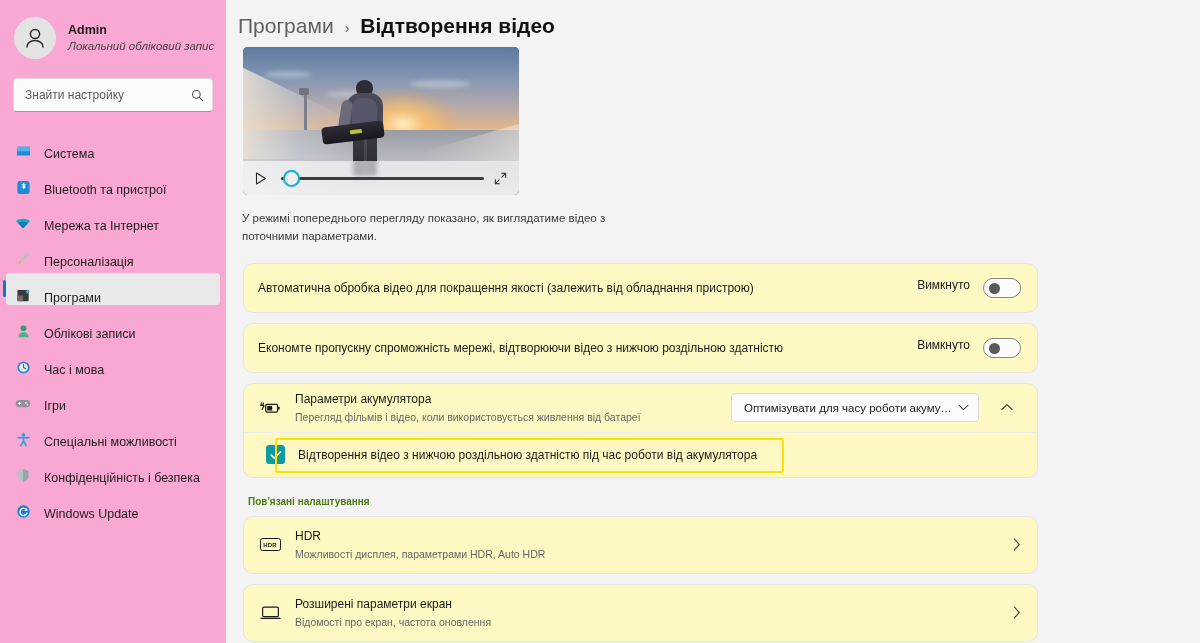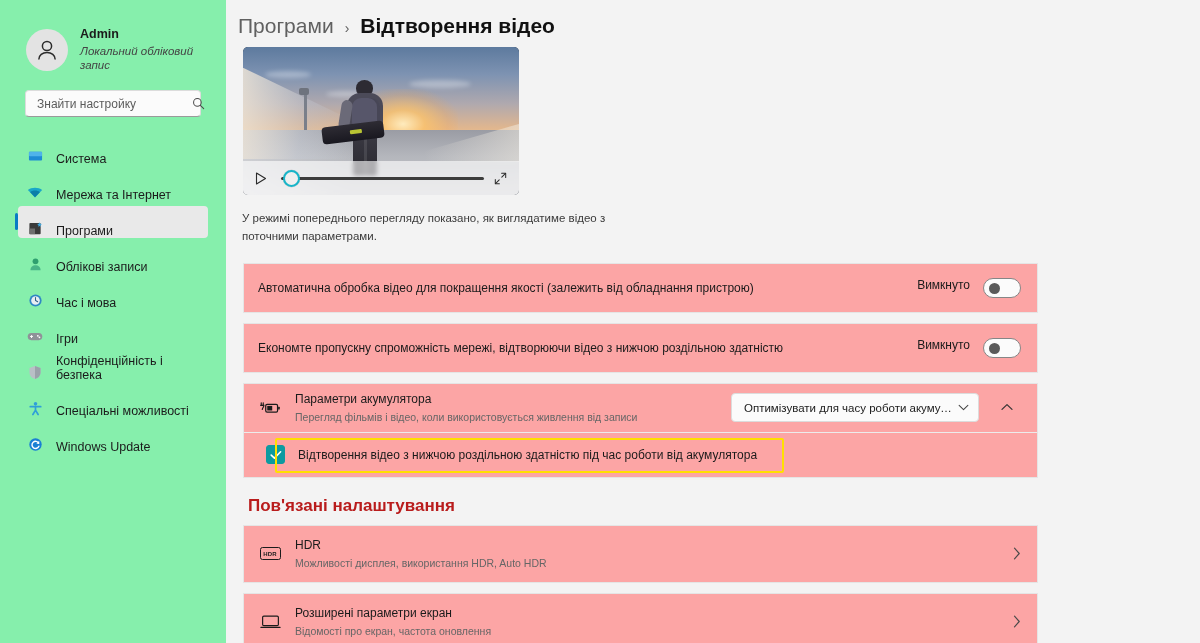--- a/index.html
+++ b/index.html
@@ -9,43 +9,43 @@
     overflow: hidden;
     font-family: "Liberation Sans", sans-serif;
     background: #f3f3f3;
     color: #1b1b1b;
   }
   .app { display: flex; width: 1200px; height: 643px; background: #f3f3f3; }
 
   
   .sidebar {
     width: 226px; min-width: 226px; height: 643px;
-    background: #86efac;
-    padding: 12px;
+    background: #f9a8d4;
+    padding: 0;
     position: relative;
   }
   .account {
     display: flex; align-items: center;
     padding: 14px 0 0 14px;
     height: 62px;
   }
   .avatar {
     width: 42px; height: 42px; border-radius: 50%;
     background: #e3e3e3;
     display: flex; align-items: center; justify-content: center;
     flex: 0 0 42px;
   }
   .avatar svg { display: block; }
   .account-text { margin-left: 12px; line-height: 1.25; }
   .account-name { font-size: 12.5px; font-weight: bold; color: #1b1b1b; }
   .account-sub { font-size: 11.5px; color: #444; margin-top: 1px; font-style: italic; }
 
   .search-wrap { padding: 16px 13px 0 13px; }
   .search-box {
-    height: 27px; background: #fbfbfb;
+    height: 34px; background: #fbfbfb;
     border: 1px solid #dcdcdc; border-bottom-color: #9a9a9a;
     border-radius: 4px;
     display: flex; align-items: center;
     padding: 0 8px 0 11px;
   }
   .search-input {
     border: 0; outline: 0; background: transparent;
     font-family: "Liberation Sans", sans-serif;
     font-size: 12px; color: #5c5c5c;
     flex: 1; height: 100%; padding: 0;
@@ -187,23 +187,23 @@
 
   .preview-note {
     margin: 15px 0 0 4px;
     font-size: 11.5px; color: #3a3a3a; line-height: 1.55;
     max-width: 370px;
   }
 
   
   .cards { margin: 17px 0 0 5px; width: 795px; }
   .card {
-    background: #fca5a5;
+    background: #fef9c3;
     border: 1px solid #e5e5e5;
-    border-radius: 0;
+    border-radius: 10px;
     margin-bottom: 10px;
     position: relative;
   }
   .card-row {
     display: flex; align-items: center;
     min-height: 48px;
     padding: 0 16px 0 14px;
   }
   .row-icon {
     width: 24px; flex: 0 0 24px;
@@ -266,21 +266,21 @@
     width: 19px; height: 19px; border-radius: 3px;
     background: #0d9aa0; border: 1px solid #0d9aa0;
     display: flex; align-items: center; justify-content: center;
     margin-right: 13px; flex: 0 0 19px;
     cursor: pointer;
   }
   .cb-label { font-size: 12px; color: #1b1b1b; }
 
   .section-head {
     margin: 18px 0 9px 5px;
-    font-size: 17px; font-weight: bold; color: #b91c1c;
+    font-size: 10px; font-weight: bold; color: #4d7c0f;
   }
   .link-card .card-row { min-height: 56px; cursor: pointer; }
   .hdr-badge {
     width: 21px; height: 13px;
     border: 1.4px solid #1b1b1b; border-radius: 2.5px;
     display: flex; align-items: center; justify-content: center;
     font-size: 6px; font-weight: bold; letter-spacing: .2px; color: #1b1b1b;
   }
 </style>
 </head>
@@ -320,31 +320,49 @@
       <div class="nav-item">
         <span class="nav-icon">
           <svg width="15" height="15" viewBox="0 0 16 16">
             <rect x="1" y="3" width="14" height="9.2" rx="1" fill="#1e8bd4"></rect>
             <rect x="1" y="3" width="14" height="4.6" rx="1" fill="#4fb3ea"></rect>
           </svg>
         </span>
         <span class="nav-label">Система</span>
       </div>
 
+      <div class="nav-item">
+        <span class="nav-icon">
+          <svg width="15" height="15" viewBox="0 0 16 16">
+            <rect x="1.5" y="1" width="13" height="14" rx="3" fill="#1e8bd4"></rect>
+            <path d="M6 4.6 L10 7.7 L8 9.2 L8 3.6 L10 5.1 L6 8.2" stroke="#fff" stroke-width="1.05" fill="none" stroke-linejoin="round"></path>
+          </svg>
+        </span>
+        <span class="nav-label">Bluetooth та пристрої</span>
+      </div>
 
       <div class="nav-item">
         <span class="nav-icon">
           <svg width="16" height="15" viewBox="0 0 18 14">
             <path d="M1 4.3 C4.8 0.8, 13.2 0.8, 17 4.3 L9 12.6 Z" fill="#1aa7c8"></path>
             <path d="M3.6 6.6 C6.2 4.3, 11.8 4.3, 14.4 6.6 L9 12.4 Z" fill="#0b7fa8"></path>
           </svg>
         </span>
         <span class="nav-label">Мережа та Інтернет</span>
       </div>
 
+      <div class="nav-item">
+        <span class="nav-icon">
+          <svg width="16" height="16" viewBox="0 0 16 16">
+            <path d="M12.6 1.8 L14.3 3.5 L6.2 11.6 L4.5 9.9 Z" fill="#b9c0c8"></path>
+            <path d="M4.5 9.9 L6.2 11.6 L3.2 13.3 Z" fill="#f0a23c"></path>
+          </svg>
+        </span>
+        <span class="nav-label">Персоналізація</span>
+      </div>
 
       <div class="nav-item selected">
         <span class="nav-icon">
           <svg width="15" height="15" viewBox="0 0 16 16">
             <rect x="1.5" y="2" width="12" height="12" rx="1" fill="#3a3a3a"></rect>
             <rect x="1.5" y="8" width="6" height="6" fill="#6e6e6e"></rect>
             <path d="M12.3 1.2 L13.1 2.9 L14.8 3.3 L13.4 4.4 L13.8 6.1 L12.3 5.2 L10.8 6.1 L11.2 4.4 L9.8 3.3 L11.5 2.9 Z" fill="#3fa9e0"></path>
           </svg>
         </span>
         <span class="nav-label">Програми</span>
@@ -379,37 +397,37 @@
             <rect x="4.5" y="4.7" width="1.2" height="3.4" rx="0.6" fill="#fff"></rect>
             <circle cx="12.2" cy="5.7" r="1" fill="#fff"></circle>
             <circle cx="14" cy="7.4" r="1" fill="#fff"></circle>
           </svg>
         </span>
         <span class="nav-label">Ігри</span>
       </div>
 
       <div class="nav-item">
         <span class="nav-icon">
-          <svg width="14" height="15" viewBox="0 0 15 16">
-            <path d="M7.5 1 L13.4 3.2 V8 c0 3.6-2.6 6-5.9 7-3.3-1-5.9-3.4-5.9-7 V3.2 Z" fill="#b9bfc6"></path>
-            <path d="M7.5 1 L13.4 3.2 V8 c0 3.6-2.6 6-5.9 7 Z" fill="#9aa2aa"></path>
-          </svg>
-        </span>
-        <span class="nav-label">Конфіденційність і безпека</span>
-      </div>
-
-      <div class="nav-item">
-        <span class="nav-icon">
           <svg width="15" height="15" viewBox="0 0 16 16">
             <circle cx="8" cy="2.9" r="1.9" fill="#2f9fd8"></circle>
             <path d="M2.4 6 h11.2" stroke="#2f9fd8" stroke-width="1.8" stroke-linecap="round"></path>
             <path d="M8 5.6 v4.1 M8 9.7 L5.2 14.4 M8 9.7 L10.8 14.4" stroke="#2f9fd8" stroke-width="1.8" stroke-linecap="round" fill="none"></path>
           </svg>
         </span>
         <span class="nav-label">Спеціальні можливості</span>
+      </div>
+
+      <div class="nav-item">
+        <span class="nav-icon">
+          <svg width="14" height="15" viewBox="0 0 15 16">
+            <path d="M7.5 1 L13.4 3.2 V8 c0 3.6-2.6 6-5.9 7-3.3-1-5.9-3.4-5.9-7 V3.2 Z" fill="#b9bfc6"></path>
+            <path d="M7.5 1 L13.4 3.2 V8 c0 3.6-2.6 6-5.9 7 Z" fill="#9aa2aa"></path>
+          </svg>
+        </span>
+        <span class="nav-label">Конфіденційність і безпека</span>
       </div>
 
       <div class="nav-item">
         <span class="nav-icon">
           <svg width="15" height="15" viewBox="0 0 16 16">
             <circle cx="8" cy="8" r="6.6" fill="#1a7fd4"></circle>
             <path d="M11.4 6.6 A3.8 3.8 0 1 0 11.6 9.8" stroke="#fff" stroke-width="1.5" fill="none" stroke-linecap="round"></path>
             <path d="M11.9 4.1 L11.9 7.1 L8.9 7.1 Z" fill="#fff"></path>
           </svg>
         </span>
@@ -509,21 +527,21 @@
               <svg width="21" height="14" viewBox="0 0 22 14">
                 <rect x="6" y="3.2" width="12.4" height="8" rx="1.4" fill="none" stroke="#1b1b1b" stroke-width="1.3"></rect>
                 <rect x="7.6" y="4.8" width="5.2" height="4.8" fill="#1b1b1b"></rect>
                 <rect x="19" y="5.7" width="1.7" height="3" rx="0.6" fill="#1b1b1b"></rect>
                 <path d="M3.4 1.6 V4.2 M1.3 1.6 V4.2" stroke="#1b1b1b" stroke-width="1.2" stroke-linecap="round"></path>
                 <path d="M0.7 4.2 H4.1 c0 2.2-1.7 2.4-1.7 4.4" stroke="#1b1b1b" stroke-width="1.2" fill="none" stroke-linecap="round"></path>
               </svg>
             </span>
             <div class="row-texts">
               <div class="row-title">Параметри акумулятора</div>
-              <div class="row-sub">Перегляд фільмів і відео, коли використовується живлення від записи</div>
+              <div class="row-sub">Перегляд фільмів і відео, коли використовується живлення від батареї</div>
             </div>
             <div class="row-right">
               <span class="dropdown">
                 <span class="dd-text">Оптимізувати для часу роботи акумулят...</span>
                 <span class="chev">
                   <svg width="11" height="7" viewBox="0 0 12 8">
                     <path d="M1 1.6 L6 6.4 L11 1.6" stroke="#444" stroke-width="1.15" fill="none" stroke-linecap="round" stroke-linejoin="round"></path>
                   </svg>
                 </span>
               </span>
@@ -548,21 +566,21 @@
 
         <div class="section-head">Пов'язані налаштування</div>
 
         <div class="card link-card">
           <div class="card-row">
             <span class="row-icon">
               <span class="hdr-badge">HDR</span>
             </span>
             <div class="row-texts">
               <div class="row-title">HDR</div>
-              <div class="row-sub">Можливості дисплея, використання HDR, Auto HDR</div>
+              <div class="row-sub">Можливості дисплея, параметрами HDR, Auto HDR</div>
             </div>
             <span class="chev-right">
               <svg width="8" height="13" viewBox="0 0 8 14">
                 <path d="M1.3 1.2 L6.4 7 L1.3 12.8" stroke="#4a4a4a" stroke-width="1.25" fill="none" stroke-linecap="round" stroke-linejoin="round"></path>
               </svg>
             </span>
           </div>
         </div>
 
         <div class="card link-card">

